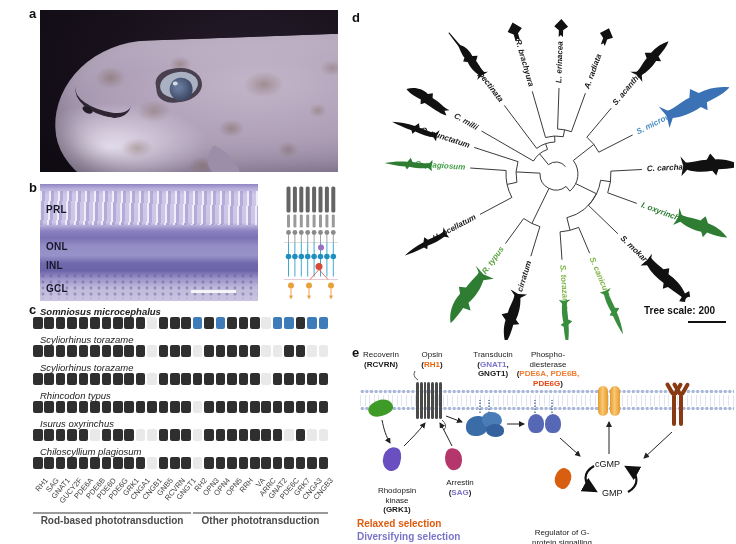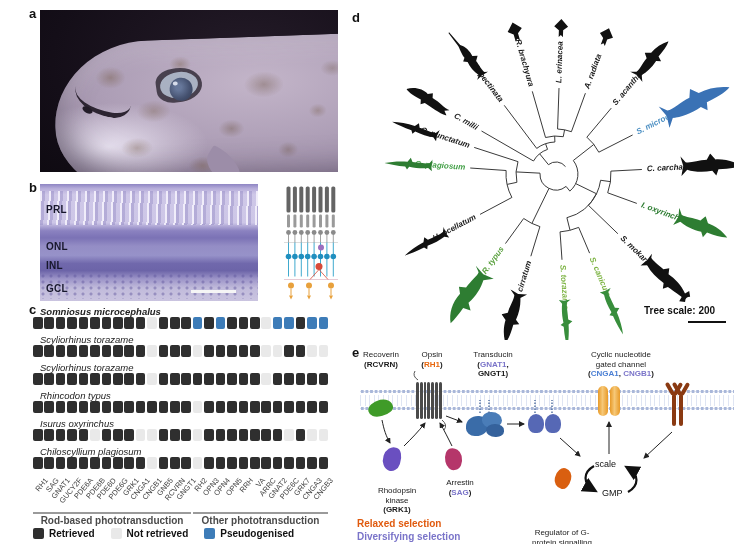--- a/index.html
+++ b/index.html
@@ -191,34 +191,20 @@
     <path d="M6 111 L10 111 L8 115 Z" fill="#e8a13c"></path>
     <circle cx="26" cy="101" r="3" fill="#e8a13c"></circle>
     <line x1="26" y1="104" x2="26" y2="111" stroke="#e8a13c" stroke-width="1"></line>
     <path d="M24 111 L28 111 L26 115 Z" fill="#e8a13c"></path>
     <circle cx="48" cy="101" r="3" fill="#e8a13c"></circle>
     <line x1="48" y1="104" x2="48" y2="111" stroke="#e8a13c" stroke-width="1"></line>
     <path d="M46 111 L50 111 L48 115 Z" fill="#e8a13c"></path>
   </svg>
 
 <div class="pc" id="panel-c">
-  <div class="c-legend">
-    <div class="item">
-      <span class="box" id="leg0" style="background: rgb(47, 47, 47);"></span>
-      <span class="txt">Retrieved</span>
-    </div>
-    <div class="item">
-      <span class="box" id="leg1" style="background: rgb(233, 233, 233);"></span>
-      <span class="txt">Not retrieved</span>
-    </div>
-    <div class="item">
-      <span class="box" id="leg2" style="background: rgb(61, 124, 184);"></span>
-      <span class="txt">Pseudogenised</span>
-    </div>
-  </div>
 <div class="c-name b" style="top: 0px;">Somniosus microcephalus</div>
     <div class="sq" style="left: 0px; top: 11px; background: rgb(47, 47, 47);"></div>
     <div class="sq" style="left: 11.42px; top: 11px; background: rgb(47, 47, 47);"></div>
     <div class="sq" style="left: 22.84px; top: 11px; background: rgb(47, 47, 47);"></div>
     <div class="sq" style="left: 34.26px; top: 11px; background: rgb(47, 47, 47);"></div>
     <div class="sq" style="left: 45.68px; top: 11px; background: rgb(47, 47, 47);"></div>
     <div class="sq" style="left: 57.1px; top: 11px; background: rgb(47, 47, 47);"></div>
     <div class="sq" style="left: 68.52px; top: 11px; background: rgb(47, 47, 47);"></div>
     <div class="sq" style="left: 79.94px; top: 11px; background: rgb(47, 47, 47);"></div>
     <div class="sq" style="left: 91.36px; top: 11px; background: rgb(47, 47, 47);"></div>
@@ -551,21 +537,21 @@
     <div class="gc-stem" style="left:327px;top:52px;height:32px"></div>
     <div class="gc-stem" style="left:316px;top:40px;height:14px;transform:rotate(-30deg)"></div>
     <div class="gc-stem" style="left:324px;top:40px;height:14px;transform:rotate(30deg)"></div>
     <div class="gc-stem" style="left:323px;top:40px;height:14px;transform:rotate(-30deg)"></div>
     <div class="gc-stem" style="left:331px;top:40px;height:14px;transform:rotate(30deg)"></div>
   </div>
   <div class="blob" style="left:31px;top:105px;width:18px;height:24px;background:#6a4fc0;border-radius:55% 45% 48% 58% / 50% 60% 42% 55%;transform:rotate(18deg)"></div>
   <div class="blob" style="left:93px;top:106px;width:17px;height:22px;background:#b5366a;border-radius:48% 58% 52% 45% / 58% 45% 55% 48%;transform:rotate(-12deg)"></div>
   <div class="blob" style="left:203px;top:126px;width:16px;height:21px;background:#d95f10;border-radius:52% 50% 45% 58% / 55% 48% 58% 45%;transform:rotate(14deg)"></div>
 
-  <div class="etxt" style="left:243px;top:117px">scale</div>
+  <div class="etxt" style="left:243px;top:117px">cGMP</div>
   <div class="etxt" style="left:250px;top:146px">GMP</div>
 
   <div class="sel" id="sel0" style="left: 5px; top: 176px; color: rgb(224, 90, 14);">Relaxed selection</div>
   <div class="sel" id="sel1" style="left: 5px; top: 189px; color: rgb(122, 116, 201);">Diversifying selection</div>
 
   <svg id="e-overlay" width="384" height="202" viewBox="0 0 384 202">
     <defs>
       <marker id="ah" markerWidth="7" markerHeight="7" refX="5" refY="3" orient="auto">
         <path d="M0 0 L6 3 L0 6 Z" fill="#222"></path>
       </marker>
@@ -595,24 +581,24 @@
       <div><span class="gseg" style="color: rgb(26, 26, 26);">(RCVRN)</span></div>
     </div>
     <div class="elabel" style="left: 58px; top: 8px; width: 44px;">
       <div class="ename">Opsin</div>
       <div><span class="gseg" style="color: rgb(26, 26, 26);">(</span><span class="gseg" style="color: rgb(232, 103, 14);">RH1</span><span class="gseg" style="color: rgb(26, 26, 26);">)</span></div>
     </div>
     <div class="elabel" style="left: 114px; top: 8px; width: 54px;">
       <div class="ename">Transducin</div>
       <div><span class="gseg" style="color: rgb(26, 26, 26);">(</span><span class="gseg" style="color: rgb(122, 116, 201);">GNAT1</span><span class="gseg" style="color: rgb(26, 26, 26);">, </span><span class="gseg" style="color: rgb(26, 26, 26);">GNGT1</span><span class="gseg" style="color: rgb(26, 26, 26);">)</span></div>
     </div>
-    <div class="elabel" style="left: 228px; top: 8px; width: 82px;">
-      <div class="ename">Cyclic nucleotide</div>
-      <div class="ename">gated channel</div>
-      <div><span class="gseg" style="color: rgb(26, 26, 26);">(</span><span class="gseg" style="color: rgb(74, 127, 212);">CNGA1</span><span class="gseg" style="color: rgb(26, 26, 26);">, </span><span class="gseg" style="color: rgb(122, 116, 201);">CNGB1</span><span class="gseg" style="color: rgb(26, 26, 26);">)</span></div>
+    <div class="elabel" style="left: 158px; top: 8px; width: 76px;">
+      <div class="ename">Phospho-</div>
+      <div class="ename">diesterase</div>
+      <div><span class="gseg" style="color: rgb(26, 26, 26);">(</span><span class="gseg" style="color: rgb(237, 125, 49);">PDE6A, PDE6B,</span><span class="gseg" style="color: rgb(232, 67, 14);"> PDE6G</span><span class="gseg" style="color: rgb(26, 26, 26);">)</span></div>
     </div>
     <div class="elabel" style="left: 15px; top: 144px; width: 60px;">
       <div class="ename">Rhodopsin</div>
       <div class="ename">kinase</div>
       <div><span class="gseg" style="color: rgb(26, 26, 26);">(GRK1)</span></div>
     </div>
     <div class="elabel" style="left: 82px; top: 136px; width: 52px;">
       <div class="ename">Arrestin</div>
       <div><span class="gseg" style="color: rgb(26, 26, 26);">(</span><span class="gseg" style="color: rgb(122, 116, 201);">SAG</span><span class="gseg" style="color: rgb(26, 26, 26);">)</span></div>
     </div>

